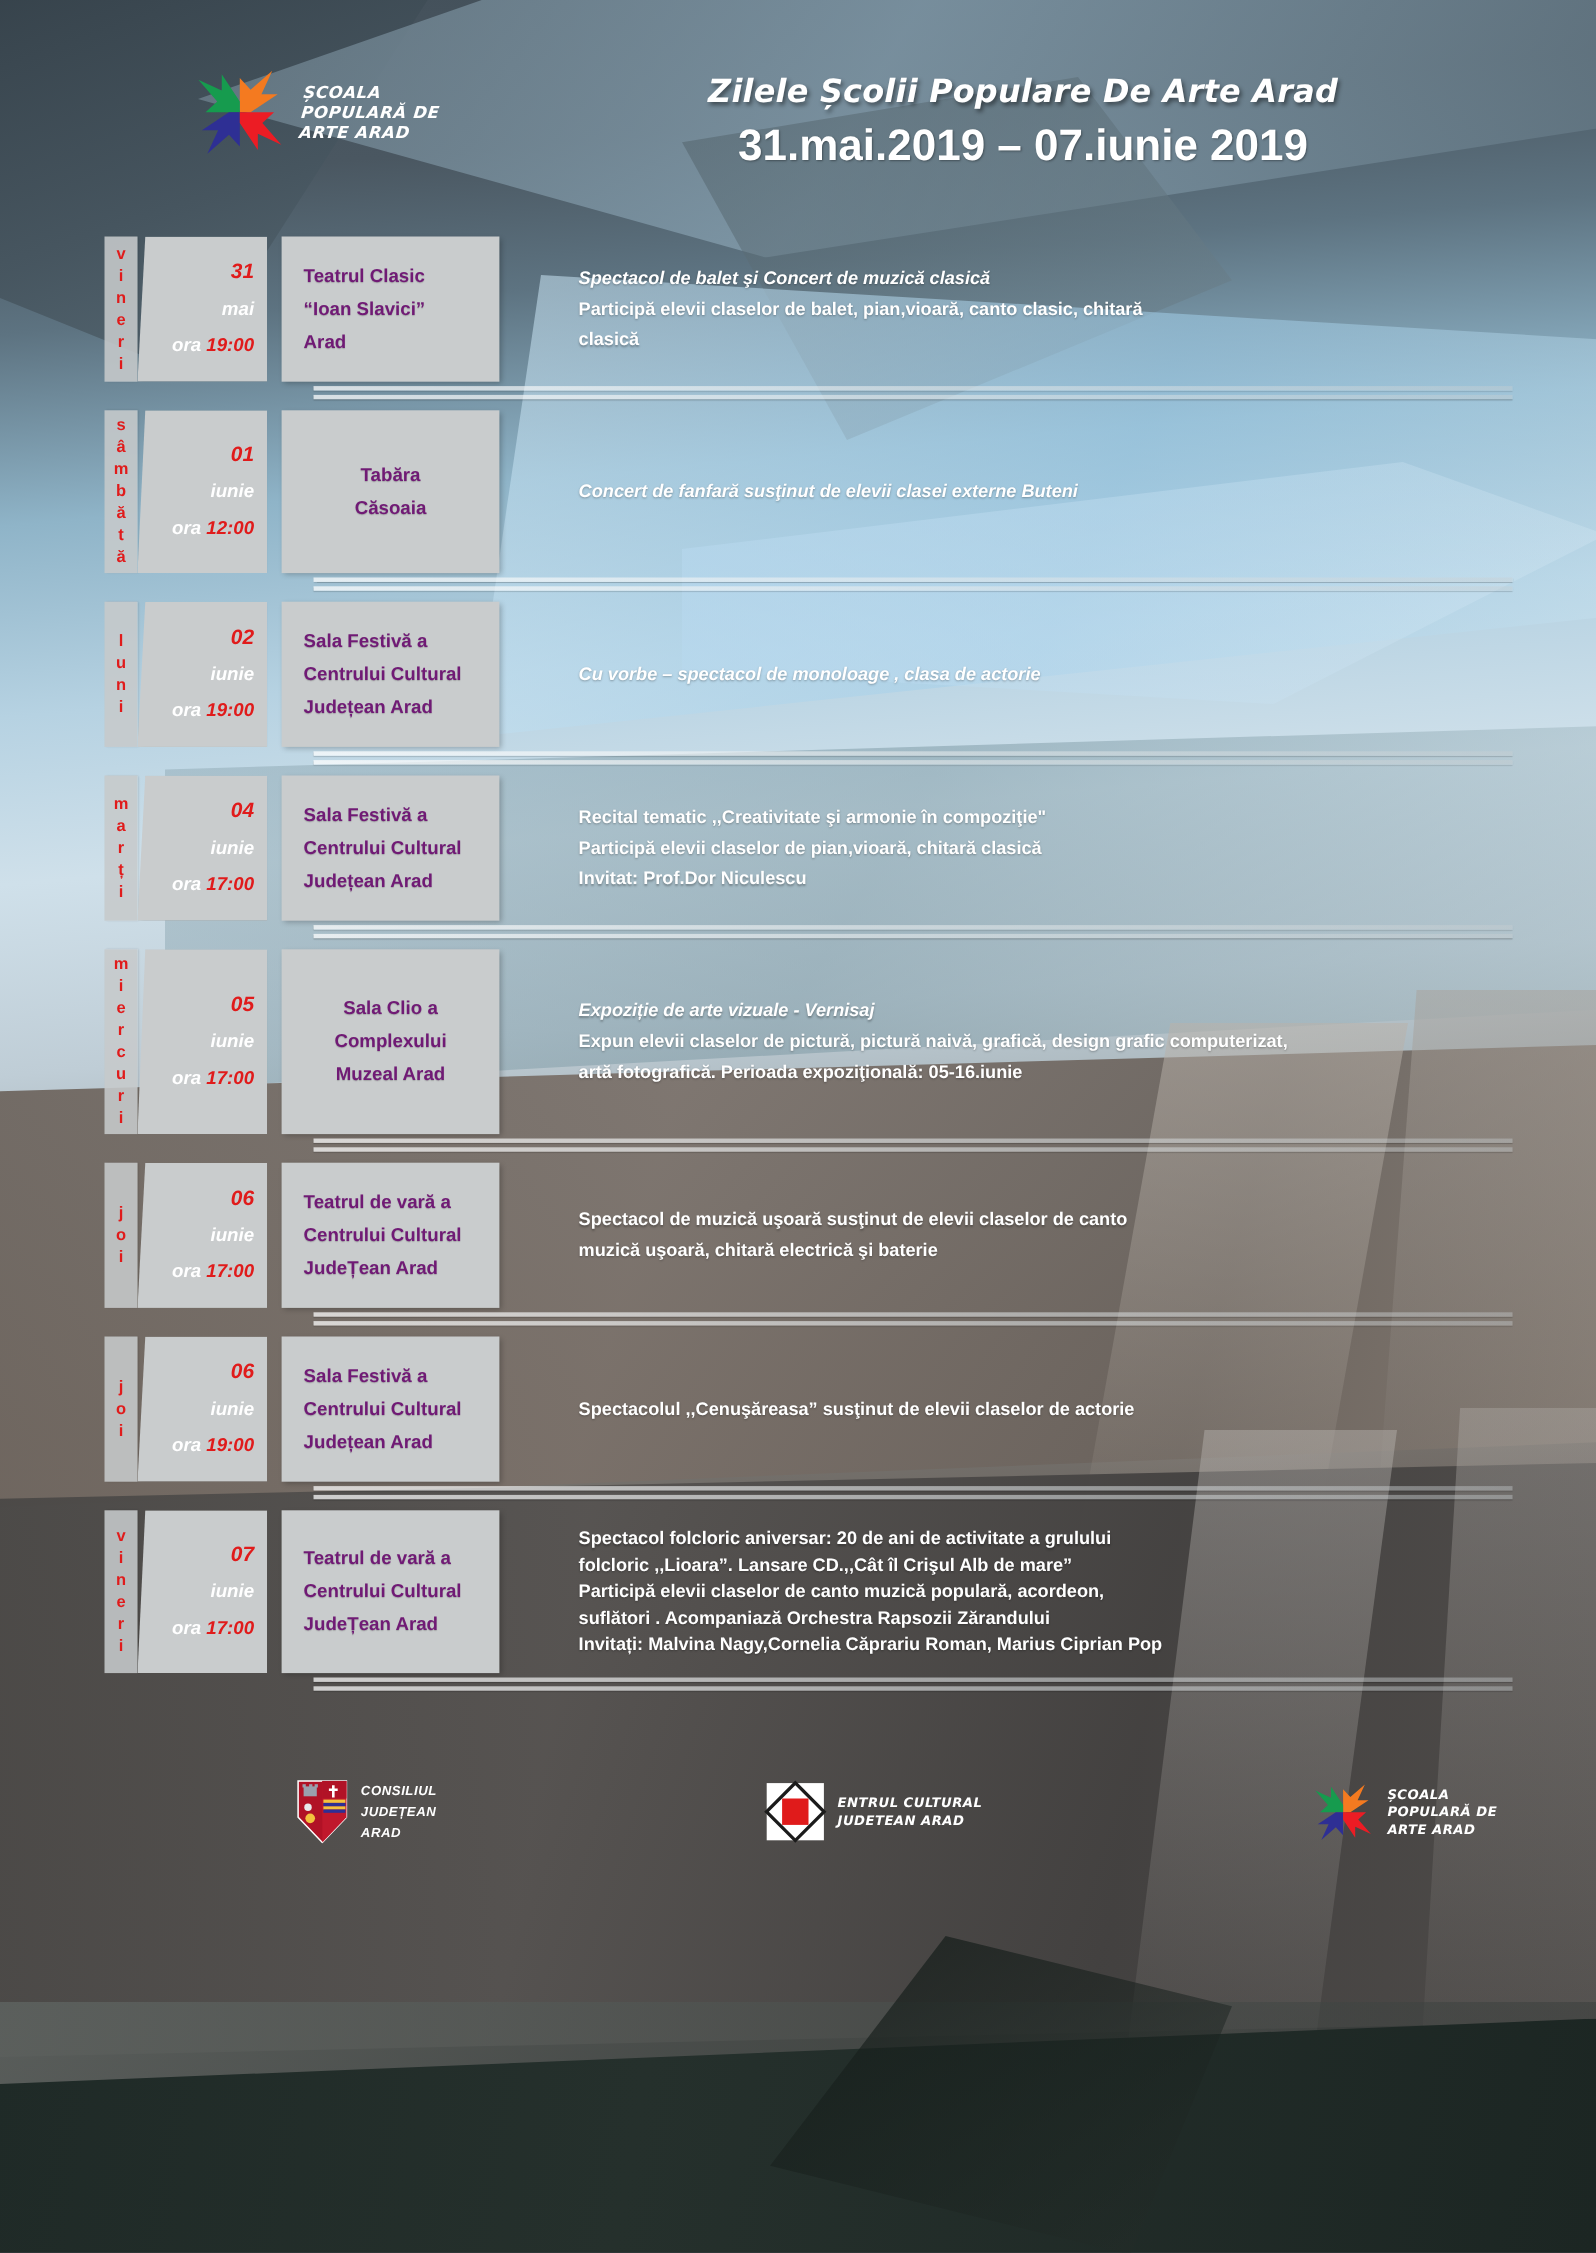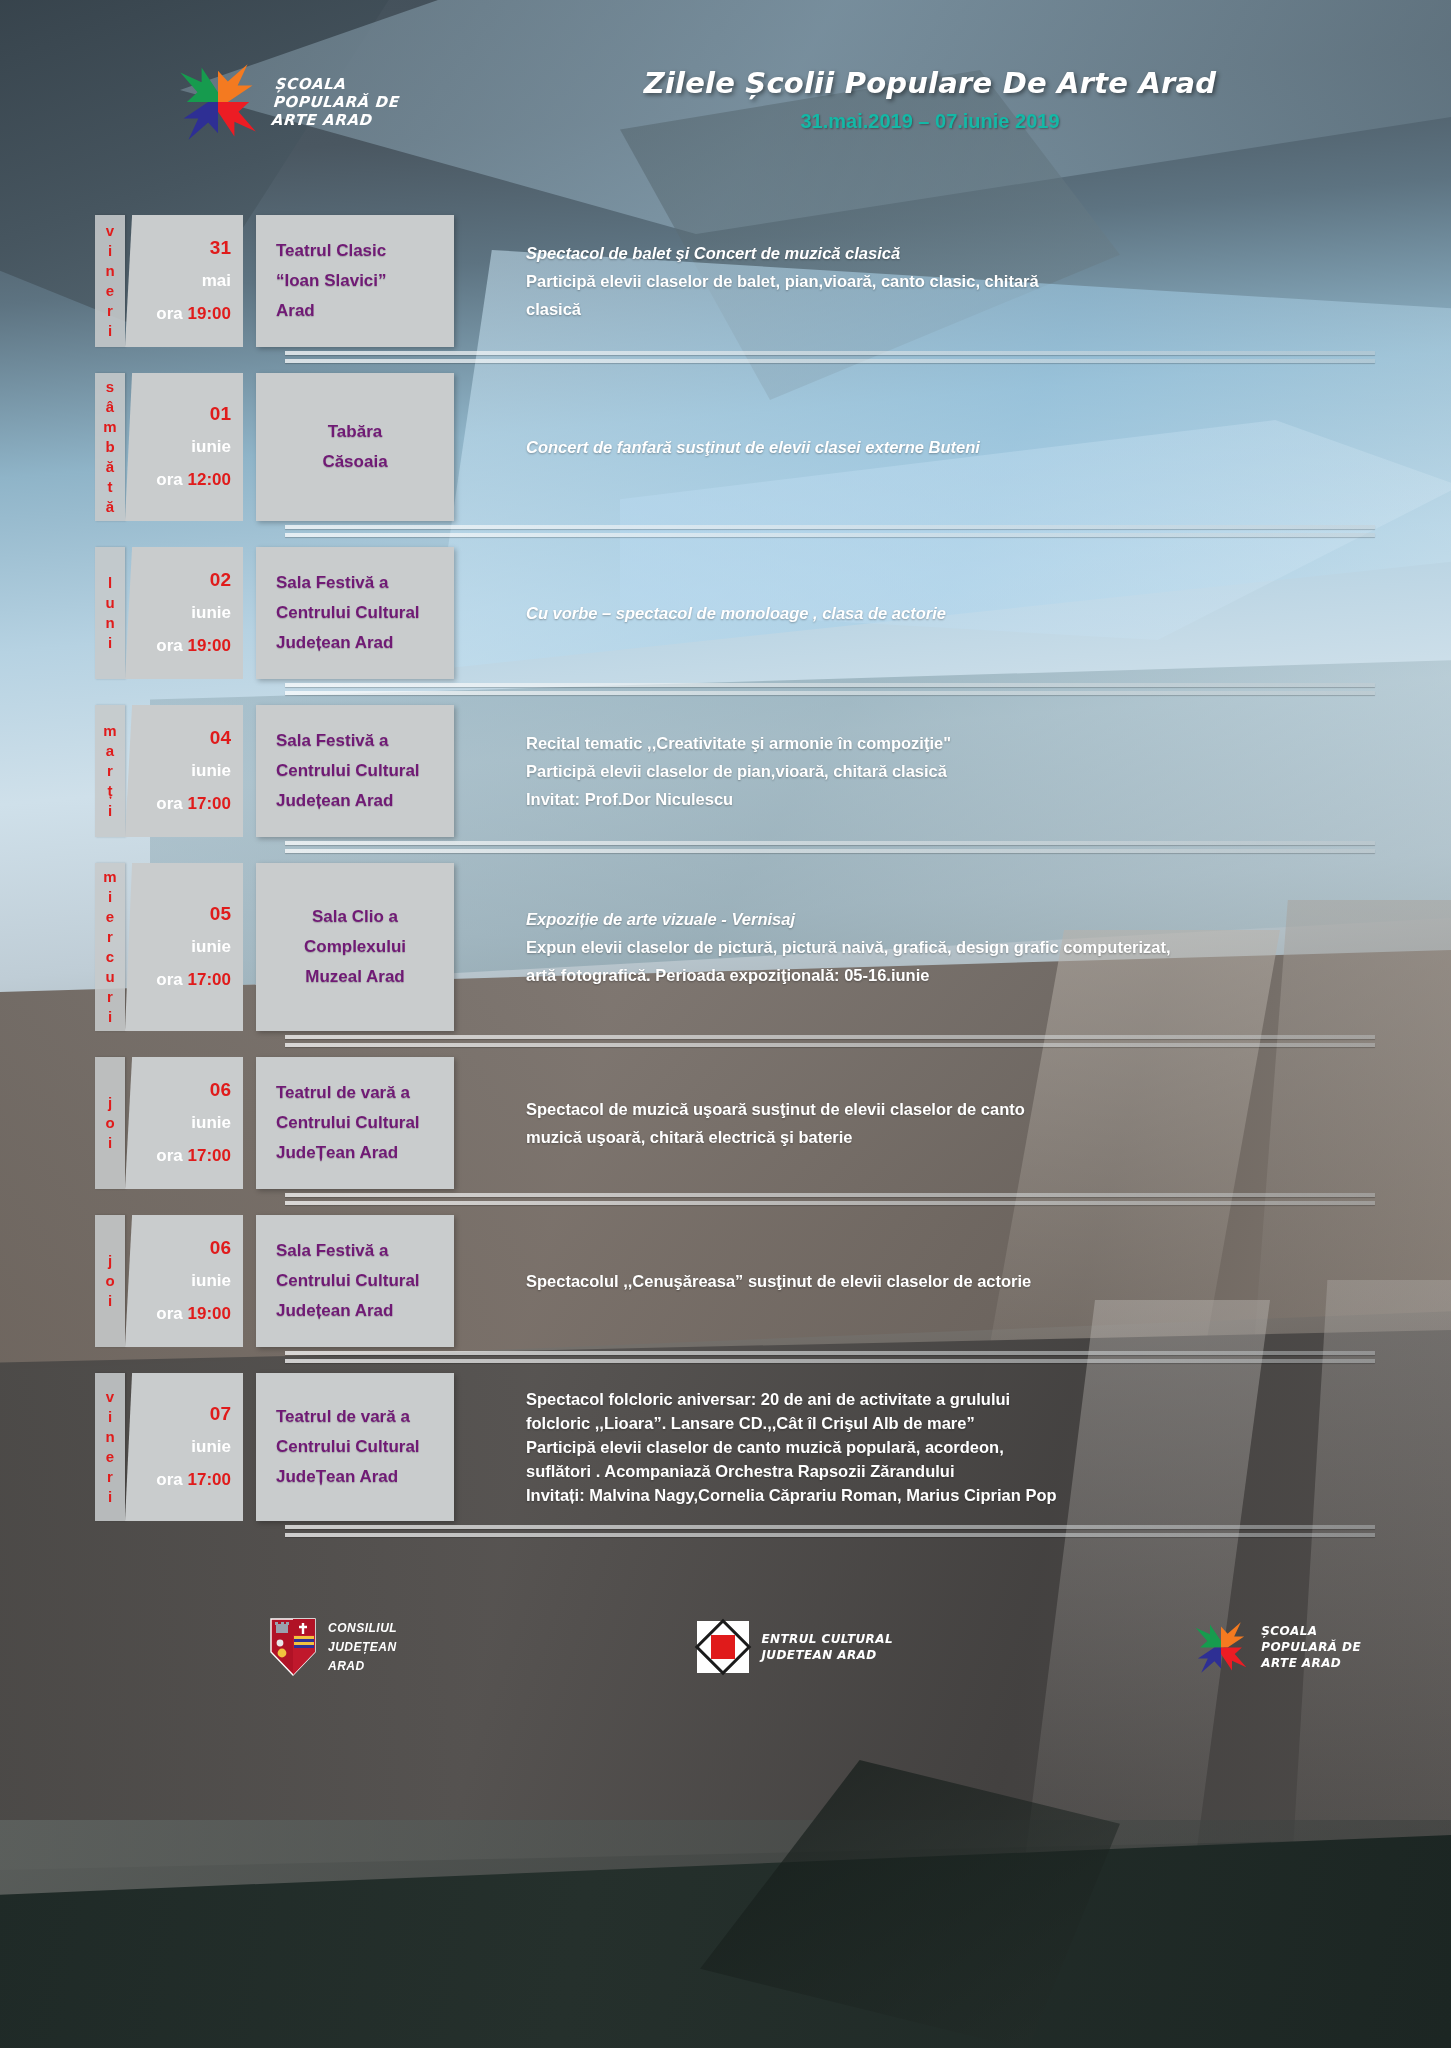--- a/index.html
+++ b/index.html
@@ -141,21 +141,21 @@
   .title-block { position: absolute; left: 470px; top: 66px; width: 920px; text-align: center; }
   .poster-title {
     font-family: "DejaVu Sans", sans-serif;
     font-style: italic; font-weight: 700; font-size: 29px; color: #ffffff;
     letter-spacing: .2px; white-space: nowrap;
     text-shadow: 2px 2px 4px rgba(0,0,0,.45);
   }
   .poster-dates {
     margin-top: 10px;
     font-family: "Liberation Sans", sans-serif;
-    font-weight: 700; font-size: 20px; color: #14b8a6; white-space: nowrap;
+    font-weight: 700; font-size: 40px; color: #ffffff; white-space: nowrap;
     text-shadow: 1px 1px 2px rgba(0,0,0,.35);
   }
 
   
   .rows { position: relative; padding: 0 0 0 0; }
 
   .row { position: relative; display: flex; align-items: stretch; margin-bottom: 0; }
 
   .row-inner { position: relative; display: flex; align-items: stretch; width: 100%; }
 
@@ -171,20 +171,21 @@
     text-transform: lowercase;
   }
 
   
   .datebox {
     position: relative; width: 118px; padding: 18px 12px 18px 0;
     background: #c9cccd;
     clip-path: polygon(6% 0%, 100% 0%, 100% 100%, 0% 100%);
     display: flex; flex-direction: column; justify-content: center; align-items: flex-end;
     box-shadow: 2px 2px 4px rgba(0,0,0,.22);
+    font-style: italic;
   }
   .d-day  { color: #e01b1b; font-weight: 700; font-size: 19px; line-height: 30px; }
   .d-mon  { color: #ffffff; font-weight: 700; font-size: 17px; line-height: 36px; }
   .d-time { color: #ffffff; font-weight: 700; font-size: 17px; line-height: 30px; white-space: nowrap; }
   .d-time b { color: #e01b1b; font-weight: 700; }
 
   
   .venue {
     width: 198px; margin-left: 13px; background: #c9cccd;
     display: flex; flex-direction: column; justify-content: center;

